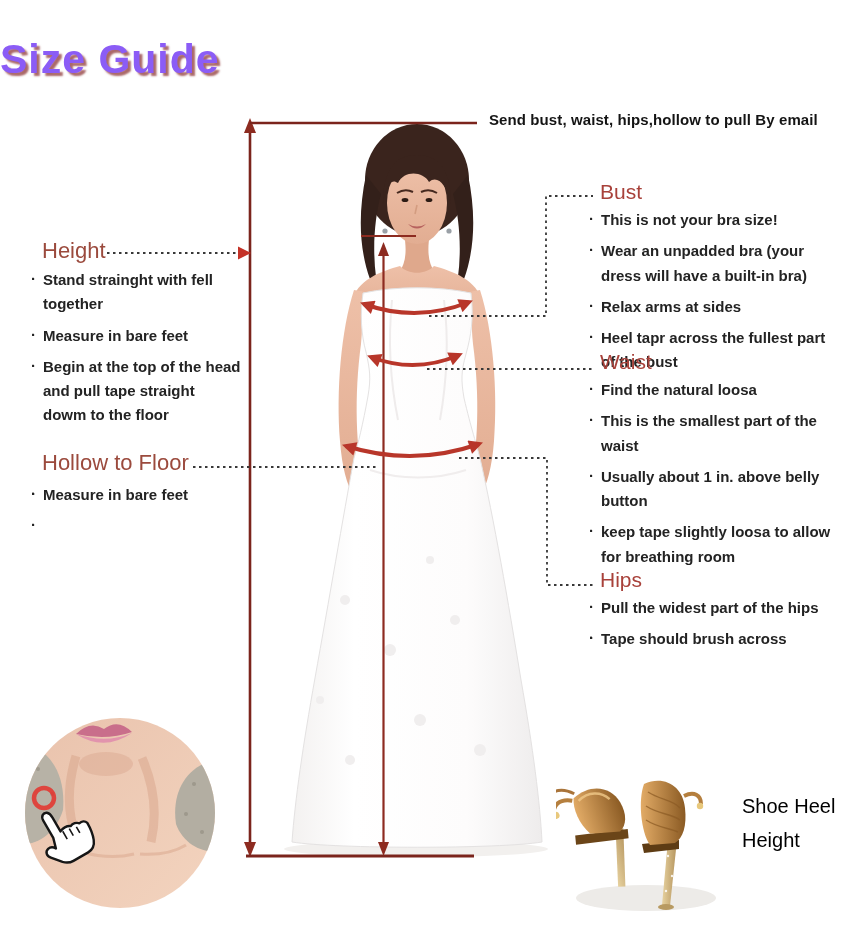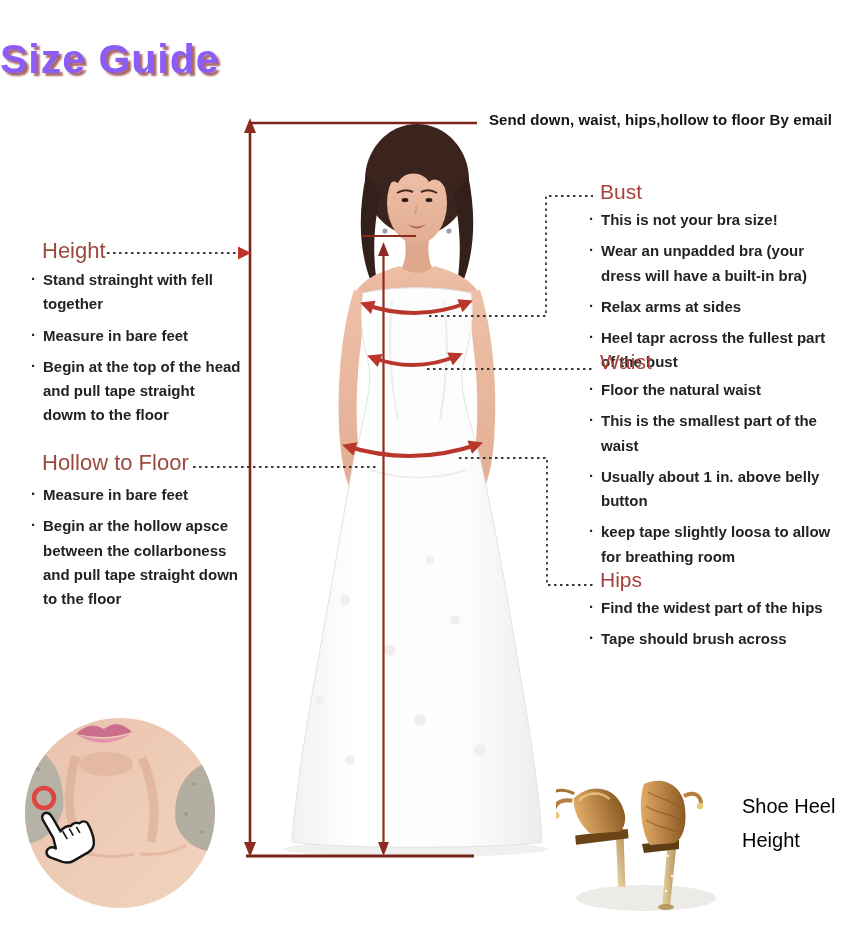--- a/index.html
+++ b/index.html
@@ -123,64 +123,64 @@
       <line x1="107" y1="253" x2="238" y2="253"></line>
       <line x1="193" y1="467" x2="379" y2="467"></line>
       <polyline points="429,316 546,316 546,196 593,196"></polyline>
       <line x1="427" y1="369" x2="593" y2="369"></line>
       <polyline points="459,458 547,458 547,585 595,585"></polyline>
     </g>
     <polygon points="238,246.5 251,253 238,259.5" fill="#c43227"></polygon>
   </svg>
 
   <div class="title">Size Guide</div>
-  <div class="note">Send down, waist, hips,hollow to floor By email</div>
+  <div class="note">Send bust, waist, hips,hollow to pull By email</div>
 
   <div class="sec" id="sec-height">
     <div class="hd">Height</div>
     <ul class="bullets">
       <li><span class="dot">·</span><span>Stand strainght with fell together</span></li>
       <li><span class="dot">·</span><span>Measure in bare feet</span></li>
       <li><span class="dot">·</span><span>Begin at the top of the head and pull tape straight dowm to the floor</span></li>
     </ul>
   </div>
 
   <div class="sec" id="sec-hollow">
     <div class="hd">Hollow to Floor</div>
     <ul class="bullets">
       <li><span class="dot">·</span></li>
       <li><span class="dot">·</span><span>Measure in bare feet</span></li>
-      <li><span class="dot">·</span><span>Begin ar the hollow apsce between the collarboness and pull tape straight down to the floor</span></li>
+      <li><span class="dot">·</span></li>
     </ul>
   </div>
 
   <div class="sec right" id="sec-bust">
     <div class="hd">Bust</div>
     <ul class="bullets">
       <li><span class="dot">·</span><span>This is not your bra size!</span></li>
       <li><span class="dot">·</span><span>Wear an unpadded bra (your dress will have a built-in bra)</span></li>
       <li><span class="dot">·</span><span>Relax arms at sides</span></li>
       <li><span class="dot">·</span><span>Heel tapr across the fullest part of the bust</span></li>
     </ul>
   </div>
 
   <div class="sec right" id="sec-waist">
     <div class="hd">Waist</div>
     <ul class="bullets">
-      <li><span class="dot">·</span><span>Floor the natural waist</span></li>
+      <li><span class="dot">·</span><span>Find the natural loosa</span></li>
       <li><span class="dot">·</span><span>This is the smallest part of the waist</span></li>
       <li><span class="dot">·</span><span>Usually about 1 in. above belly button</span></li>
       <li><span class="dot">·</span><span>keep tape slightly loosa to allow for breathing room</span></li>
     </ul>
   </div>
 
   <div class="sec right" id="sec-hips">
     <div class="hd">Hips</div>
     <ul class="bullets">
-      <li><span class="dot">·</span><span>Find the widest part of the hips</span></li>
+      <li><span class="dot">·</span><span>Pull the widest part of the hips</span></li>
       <li><span class="dot">·</span></li>
       <li><span class="dot">·</span><span>Tape should brush across</span></li>
     </ul>
   </div>
 
   <svg class="photo" style="left:24px; top:714px;" width="192" height="198" viewBox="0 0 192 198">
     <defs>
       <clipPath id="neckClip">
           <circle cx="96" cy="99" r="95"></circle>
         </clipPath>

